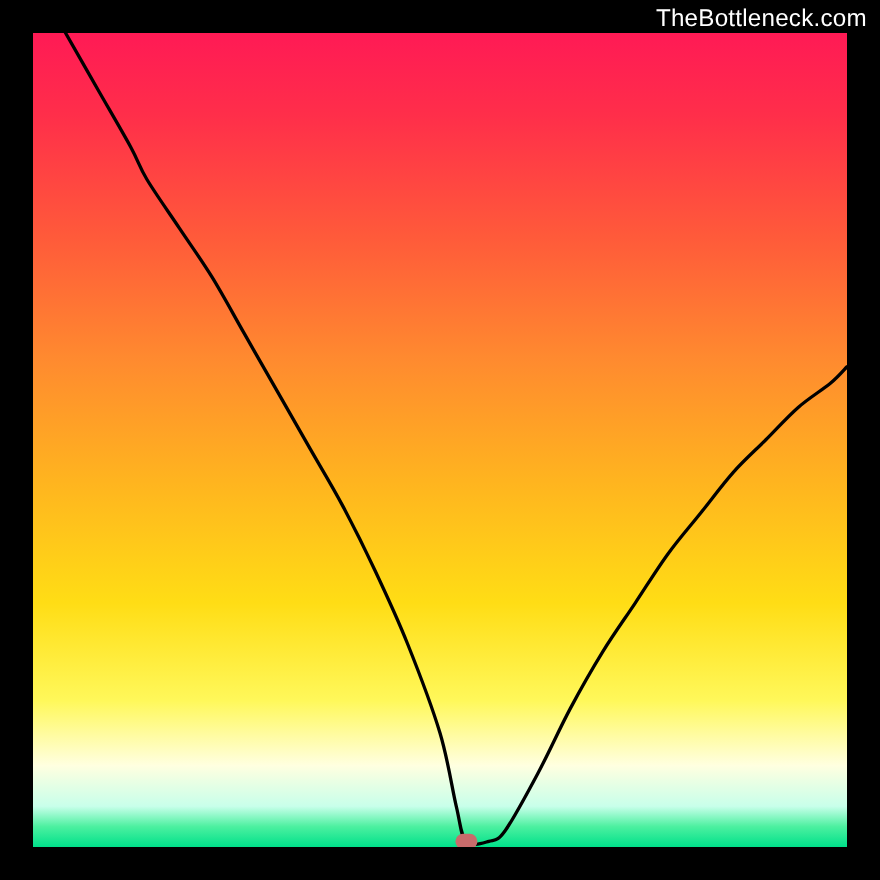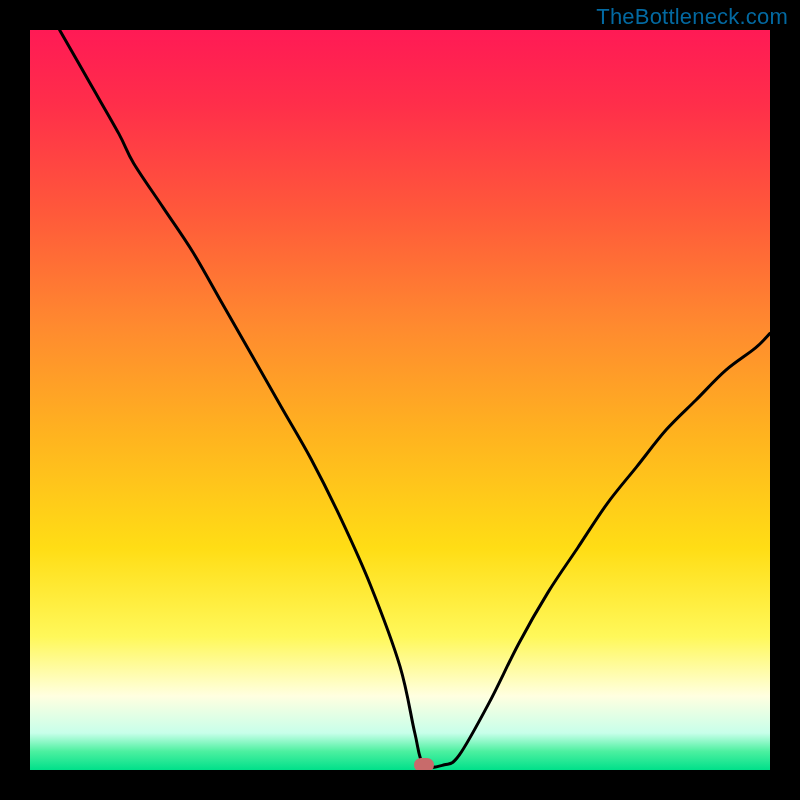--- a/index.html
+++ b/index.html
@@ -14,21 +14,21 @@
   .frame {
     position: relative;
     width: 800px;
     height: 800px;
     background: #000;
   }
   .watermark {
     position: absolute;
     top: 4px;
     right: 12px;
-    color: #0369a1;
+    color: #ffffff;
     font-size: 22px;
     font-weight: 500;
     letter-spacing: 0.2px;
     z-index: 5;
     text-align: right;
   }
   .plot {
     position: absolute;
     left: 30px;
     top: 30px;

